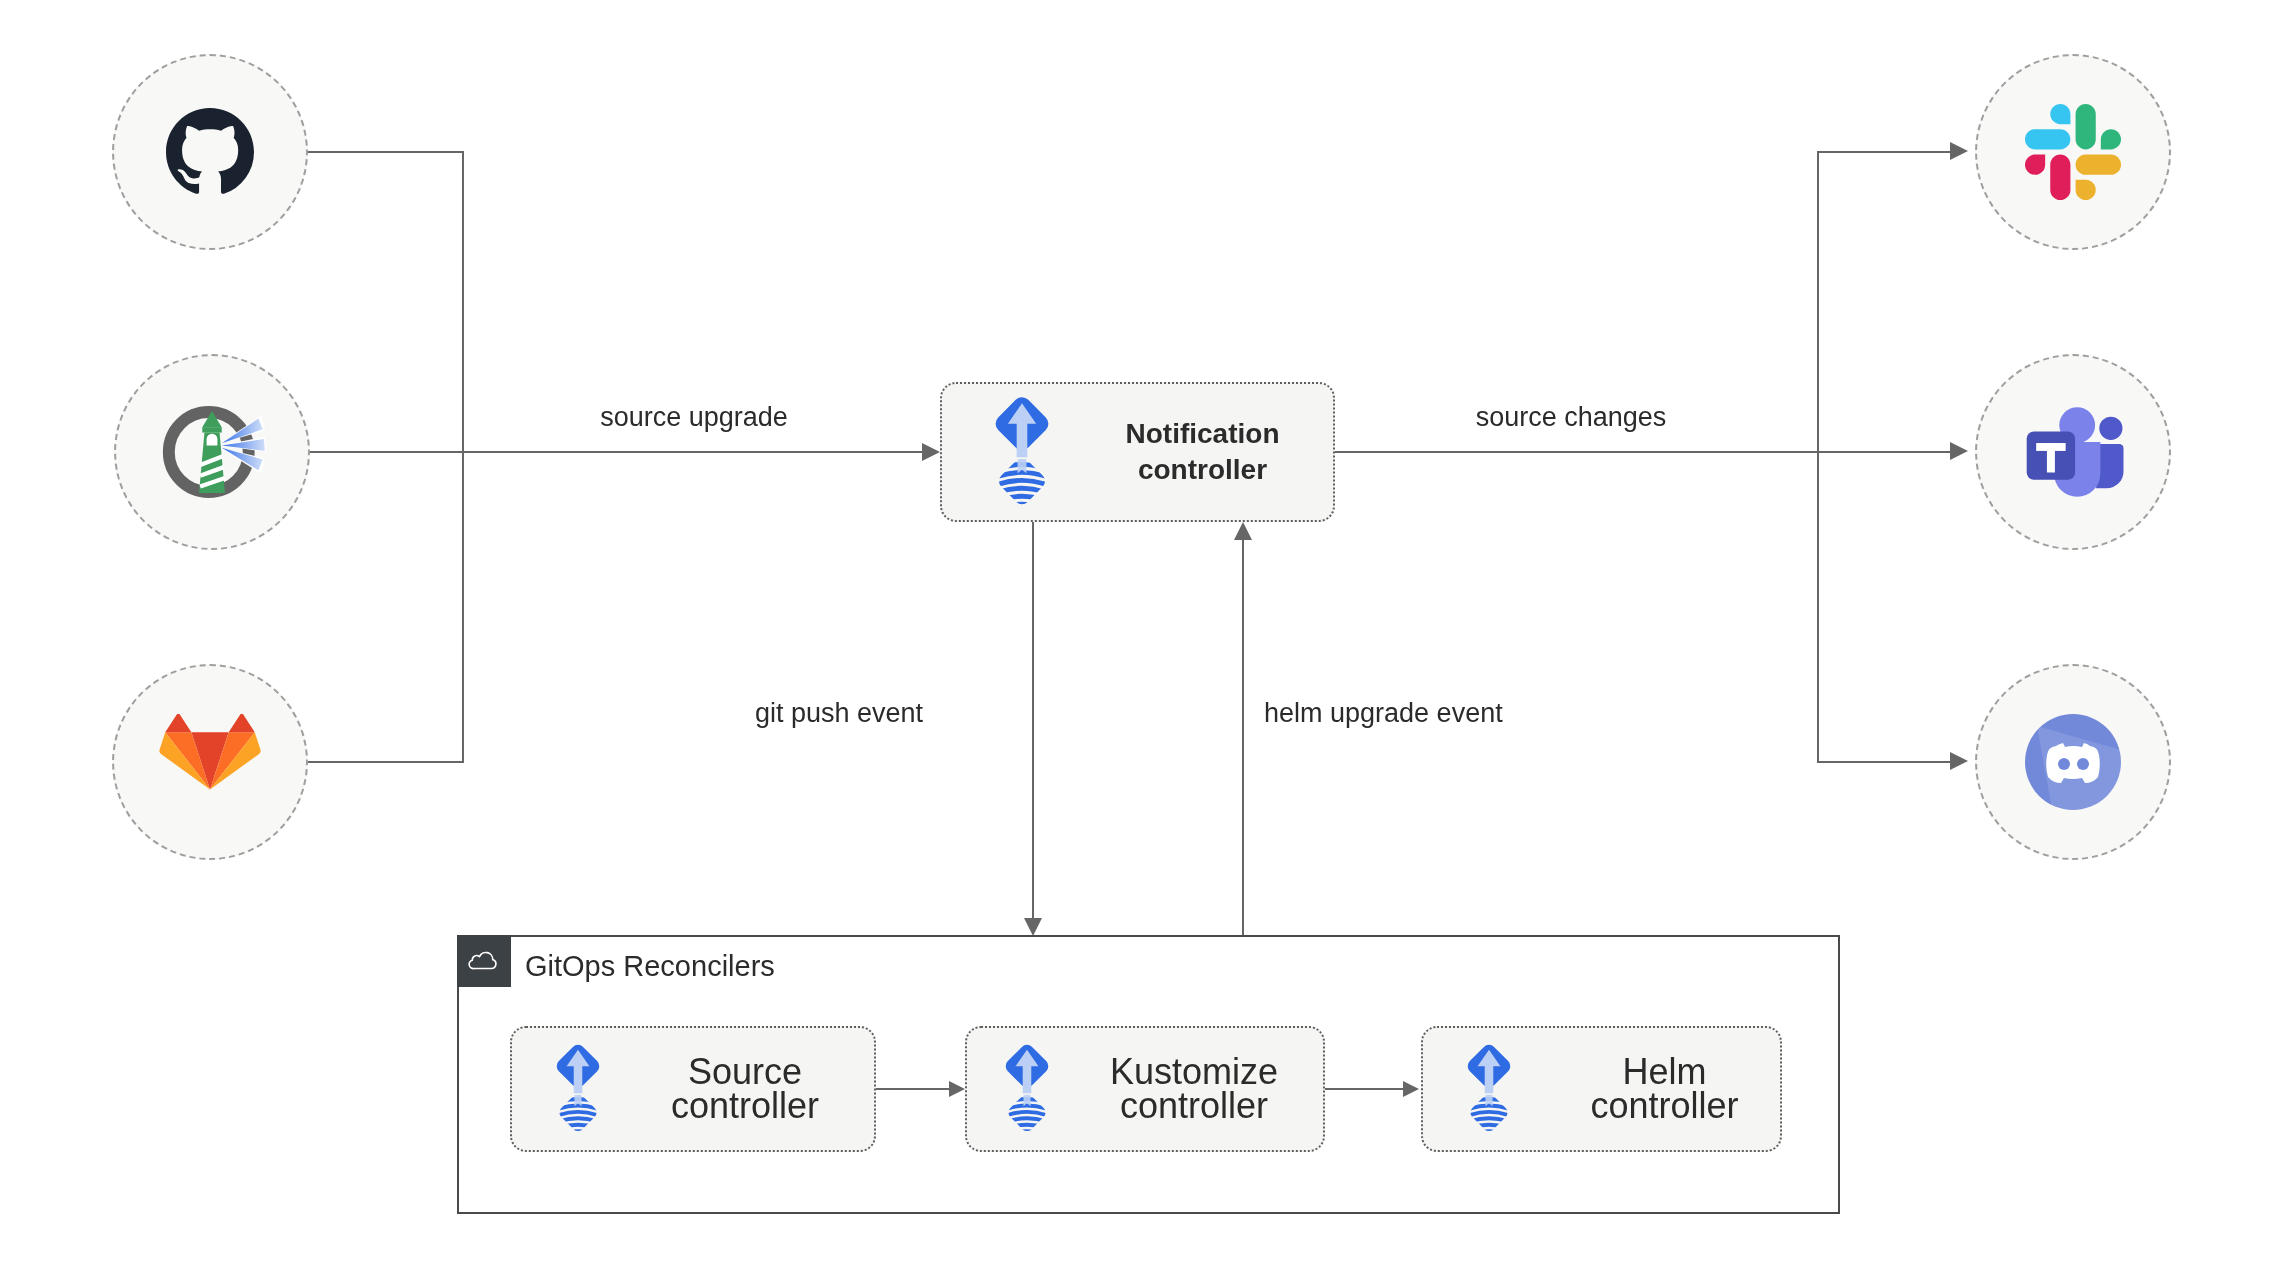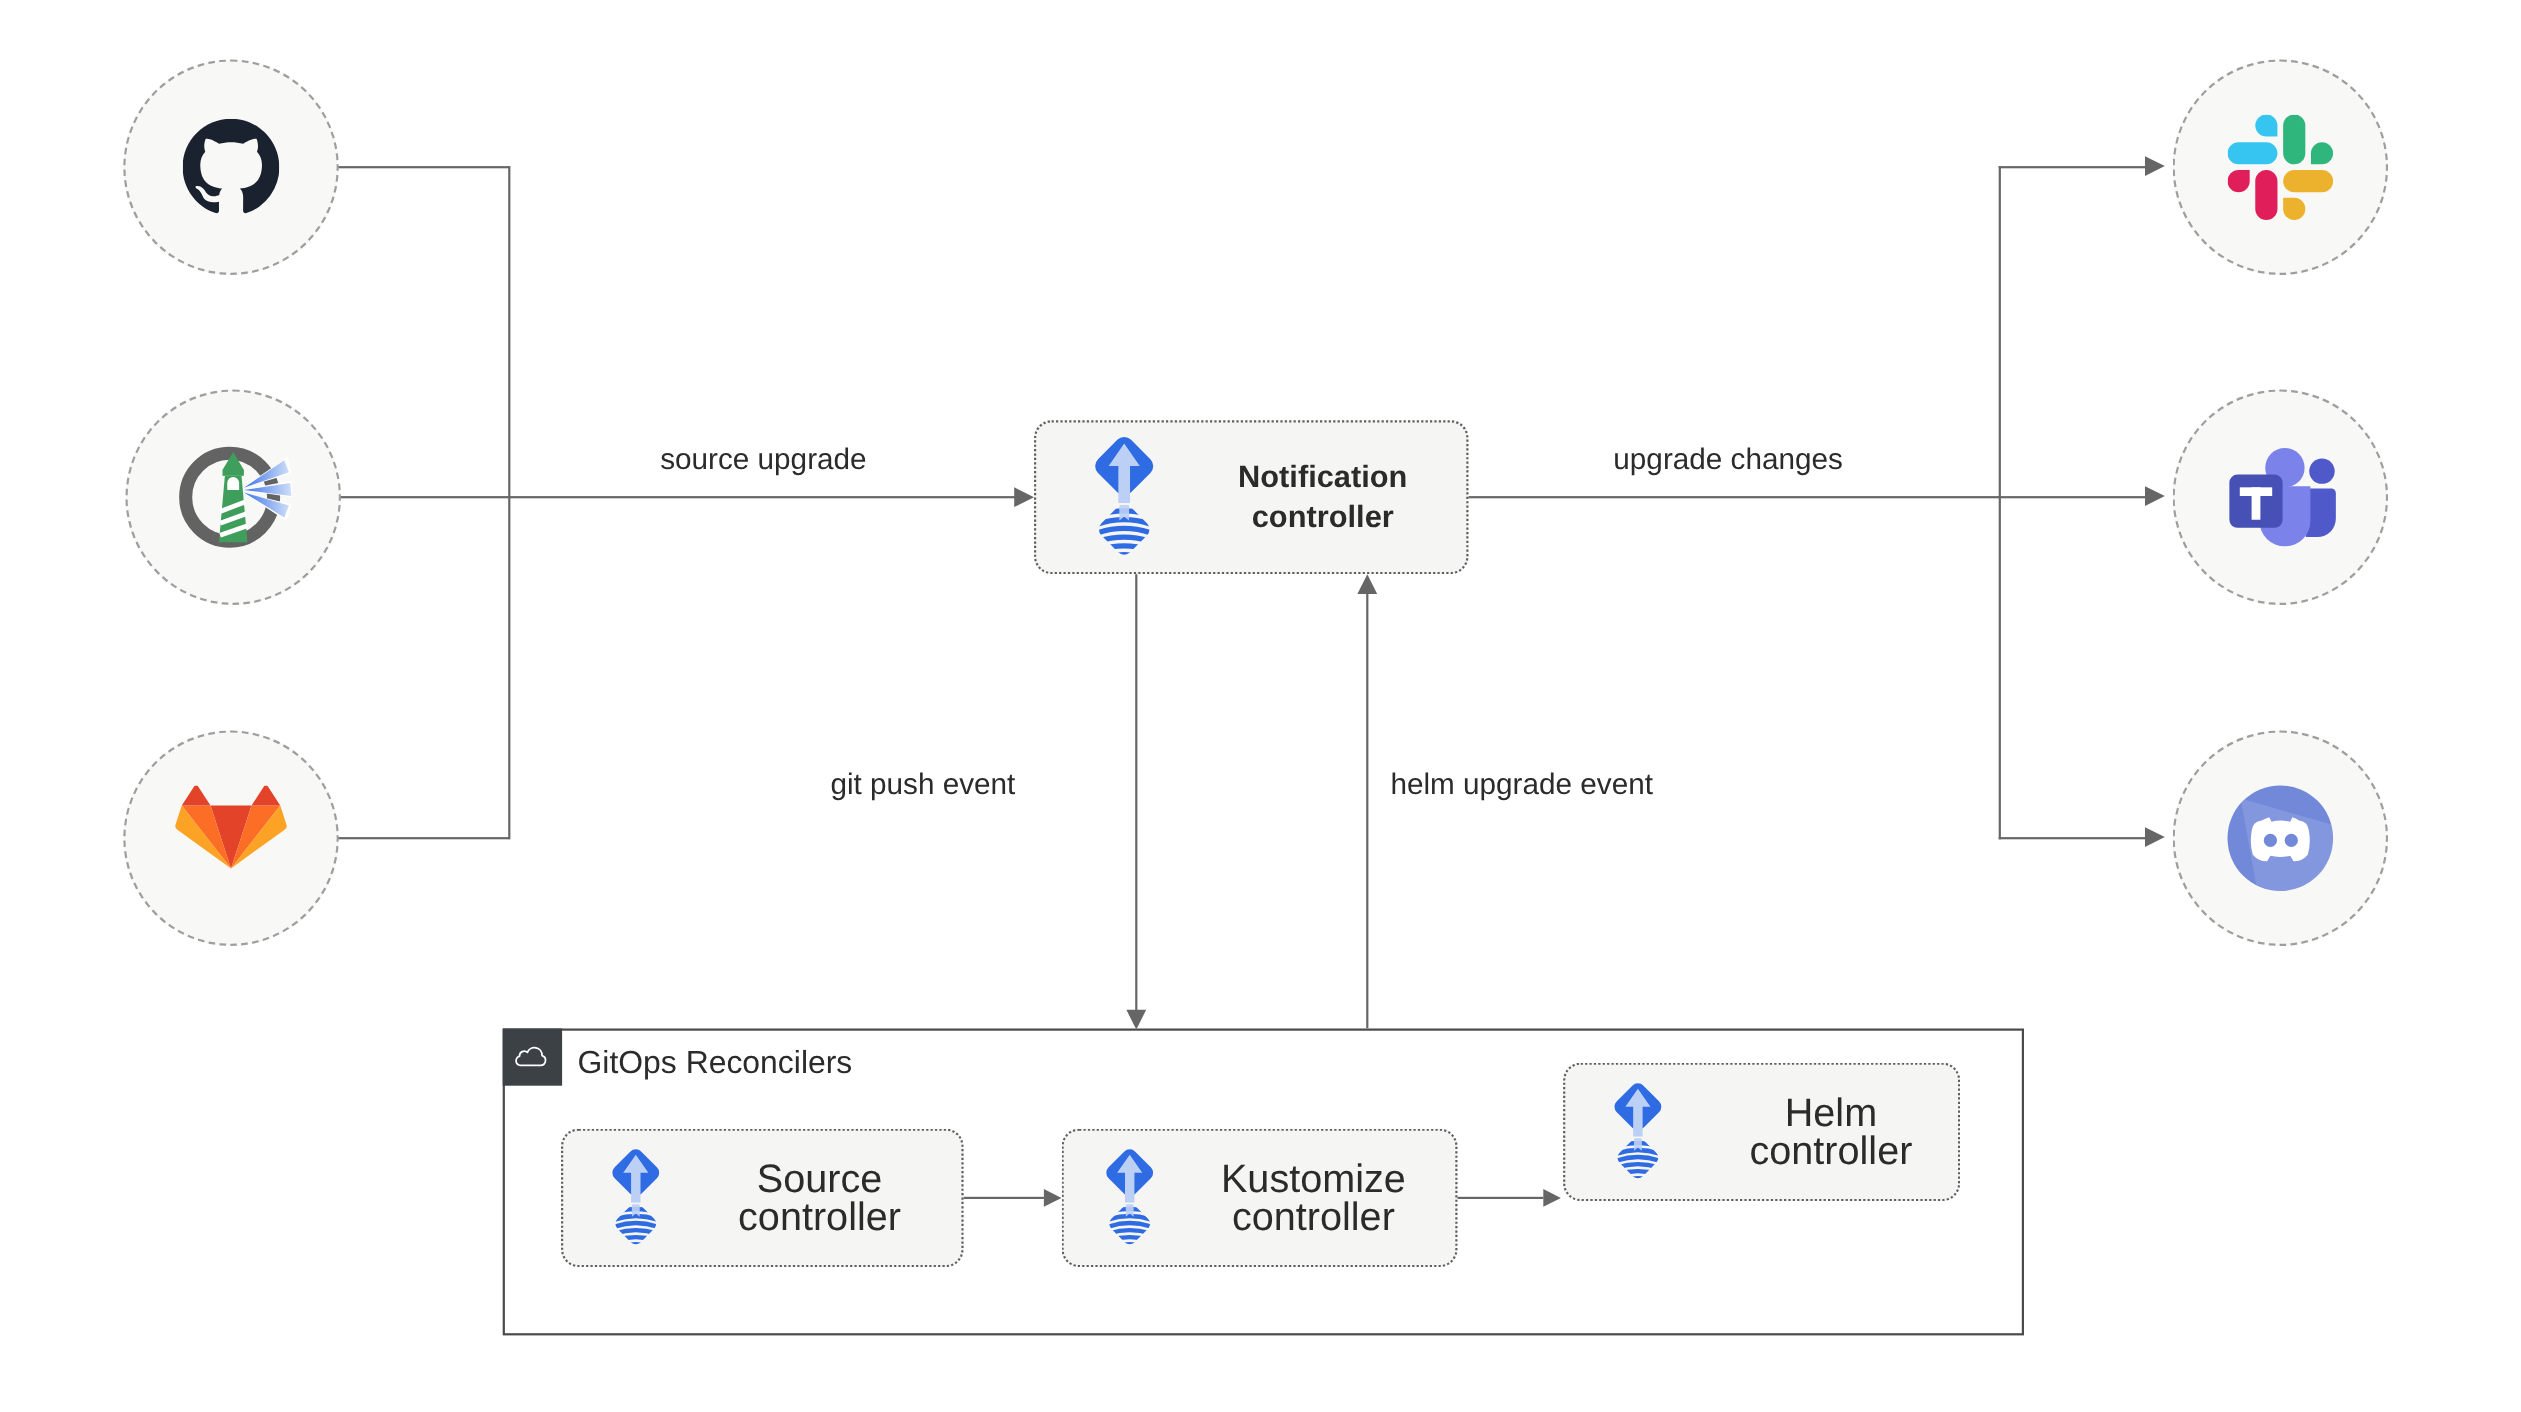--- a/index.html
+++ b/index.html
@@ -164,21 +164,21 @@
   <div class="arr arr-r" style="left:1950px; top:442px;"></div>
   <div class="line hline" style="left:1817px; top:761px; width:133px;"></div>
   <div class="arr arr-r" style="left:1950px; top:752px;"></div>
 
   <div class="line vline" style="left:1032px; top:522px; height:398px;"></div>
   <div class="arr arr-d" style="left:1024px; top:918px;"></div>
   <div class="line vline" style="left:1242px; top:540px; height:395px;"></div>
   <div class="arr arr-u" style="left:1234px; top:522px;"></div>
 
   <div class="edge-label" style="left:544px; top:402px; width:300px; text-align:center;">source upgrade</div>
-  <div class="edge-label" style="left:1421px; top:402px; width:300px; text-align:center;">upgrade changes</div>
+  <div class="edge-label" style="left:1421px; top:402px; width:300px; text-align:center;">source changes</div>
   <div class="edge-label" style="left:664px; top:698px; width:350px; text-align:center;">git push event</div>
   <div class="edge-label" style="left:1264px; top:698px; width:400px; text-align:left;">helm upgrade event</div>
 
   <div class="node-circle" style="left:112px; top:54px;">
     <svg width="88" height="88">
         <use href="#github-logo"></use>
       </svg>
   </div>
   <div class="node-circle" style="left:114px; top:354px;">
     <svg width="108" height="108">
@@ -231,21 +231,21 @@
     <div class="ctrl-label">Source
 controller</div>
   </div>
   <div class="ctrl-box" style="left:965px; top:1026px; width:360px; height:126px;">
     <svg class="flux-icon" style="margin-left:22px;" width="76" height="100" viewBox="0 0 100 140">
         <use href="#flux-logo"></use>
       </svg>
     <div class="ctrl-label">Kustomize
 controller</div>
   </div>
-  <div class="ctrl-box" style="left:1421px; top:966px; width:361px; height:126px;gap:22px;">
+  <div class="ctrl-box" style="left:1421px; top:1026px; width:361px; height:126px;gap:22px;">
     <svg class="flux-icon" style="margin-left:28px;" width="76" height="100" viewBox="0 0 100 140">
         <use href="#flux-logo"></use>
       </svg>
     <div class="ctrl-label">Helm
 controller</div>
   </div>
 
   <div class="line hline" style="left:876px; top:1088px; width:73px;"></div>
   <div class="arr" style="left:949px; top:1081px; border-top:8px solid transparent; border-bottom:8px solid transparent; border-left:16px solid var(--line,#666);"></div>
   <div class="line hline" style="left:1325px; top:1088px; width:78px;"></div>

